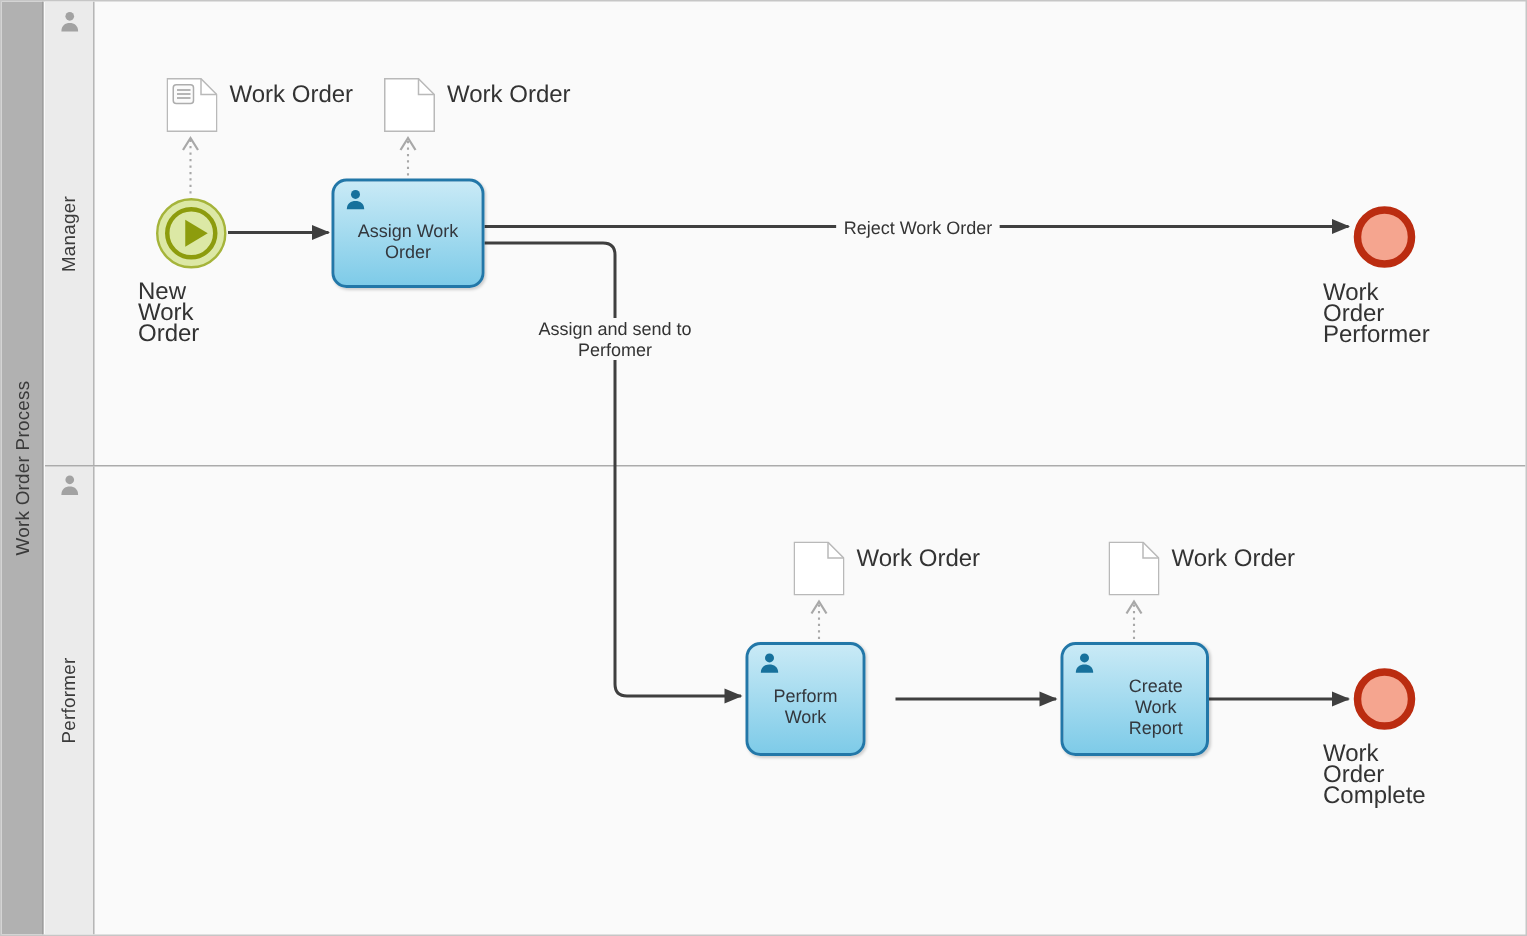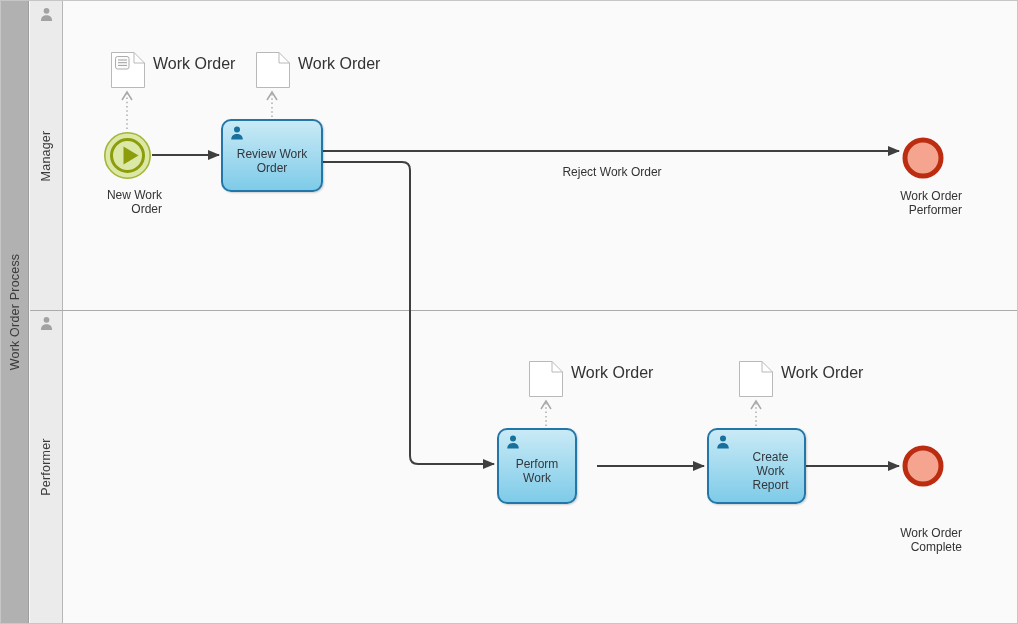--- a/index.html
+++ b/index.html
@@ -37,31 +37,30 @@
   .lane-divider{
     position:absolute;left:29px;top:309px;width:987px;height:1px;background:#ababab;
   }
   .vlabel{
     position:absolute;left:50%;top:50%;
     transform:translate(-50%,-50%) rotate(-90deg);
     white-space:nowrap;font-size:12.5px;color:#3b3b3b;letter-spacing:.2px;
   }
   .lane-person{position:absolute;}
   .node-label{
-    position:absolute;font-size:12px;line-height:14px;color:var(--ink);
-    text-align:right;
+    position:absolute;font-size:16px;line-height:14px;color:var(--ink);
+    text-align:left;
   }
   .doc-label{
     position:absolute;font-size:16px;line-height:14px;color:var(--ink);white-space:nowrap;
   }
   .flow-label{
     position:absolute;font-size:12px;line-height:14px;color:var(--ink);
     background:var(--canvas);text-align:center;transform:translateX(-50%);
     padding:0 5px;
-    margin-top:20px;
   }
   .task{
     position:absolute;box-sizing:border-box;
     border:2px solid var(--task-border);border-radius:10px;
     background:linear-gradient(180deg,var(--task-top) 0%,var(--task-bottom) 100%);
     box-shadow:1px 1px 2px rgba(0,0,0,.18);
     display:flex;align-items:center;justify-content:center;
   }
   .task .label{
     font-size:12px;line-height:14px;color:#33373d;text-align:center;margin-top:10px;
@@ -129,20 +128,21 @@
     </g>
     <g>
       <path d="M545 425 L545 400" fill="none" stroke="#a8a8a8" stroke-width="1.4" stroke-dasharray="1.5 2.8" marker-end="url(#chevronOpen)"></path>
     </g>
     <g>
       <path d="M755 425 L755 400" fill="none" stroke="#a8a8a8" stroke-width="1.4" stroke-dasharray="1.5 2.8" marker-end="url(#chevronOpen)"></path>
     </g>
   </svg>
 
   <div class="flow-label" style="left:611px;top:144px;white-space:nowrap;">Reject Work Order</div>
+  <div class="flow-label" style="left:409px;top:211px;width:110px;">Assign and send to Perfomer</div>
 
   <svg class="shape" style="left:102px;top:130px;" width="49" height="49" viewBox="-24.5 -24.5 49 49">
     <circle cx="0" cy="0" r="22.7" fill="#dce8a5" stroke="#a5b43a" stroke-width="1.6"></circle>
     <circle cx="0" cy="0" r="16" fill="none" stroke="#8d9c0d" stroke-width="3"></circle>
     <path d="M-4 -9 L11 0 L-4 9 Z" fill="#8d9c0d"></path>
   </svg>
   <div class="node-label" style="left:91px;top:187px;width:70px;">New Work Order</div>
 
   <svg class="shape" style="left:110px;top:51px;" width="34" height="36" viewBox="0 0 34 36">
     <path d="M0.5 0.5 L23 0.5 L33.5 11 L33.5 35.5 L0.5 35.5 Z" fill="#ffffff" stroke="#b9b9b9"></path>
@@ -168,21 +168,21 @@
     <path d="M0.5 0.5 L23 0.5 L33.5 11 L33.5 35.5 L0.5 35.5 Z" fill="#ffffff" stroke="#b9b9b9"></path>
     <path d="M23 0.5 L23 11 L33.5 11" fill="none" stroke="#b9b9b9"></path>
   </svg>
   <div class="doc-label" style="left:780px;top:365px;">Work Order</div>
 
   <div class="task" style="left:220px;top:118px;width:102px;height:73px;">
     <svg class="person" width="14" height="14" viewBox="0 0 14 14">
       <circle cx="7" cy="3.6" r="3" fill="#17719c"></circle>
       <path d="M1.2 13.5 C1.2 9.6 4 8 7 8 C10 8 12.8 9.6 12.8 13.5 Z" fill="#17719c"></path>
     </svg>
-    <div class="label" style="max-width:82px;">Review Work Order</div>
+    <div class="label" style="max-width:82px;">Assign Work Order</div>
   </div>
 
   <div class="task" style="left:496px;top:427px;width:80px;height:76px;">
     <svg class="person" width="14" height="14" viewBox="0 0 14 14">
       <circle cx="7" cy="3.6" r="3" fill="#17719c"></circle>
       <path d="M1.2 13.5 C1.2 9.6 4 8 7 8 C10 8 12.8 9.6 12.8 13.5 Z" fill="#17719c"></path>
     </svg>
     <div class="label" style="max-width:64px;">Perform Work</div>
   </div>
 
@@ -195,15 +195,15 @@
   </div>
 
   <svg class="shape" style="left:899px;top:134px;" width="46" height="46" viewBox="0 0 46 46">
     <circle cx="23" cy="23" r="18" fill="#f5a58f" stroke="#bb2c10" stroke-width="5"></circle>
   </svg>
   <div class="node-label" style="left:881px;top:188px;width:80px;">Work Order Performer</div>
 
   <svg class="shape" style="left:899px;top:442px;" width="46" height="46" viewBox="0 0 46 46">
     <circle cx="23" cy="23" r="18" fill="#f5a58f" stroke="#bb2c10" stroke-width="5"></circle>
   </svg>
-  <div class="node-label" style="left:881px;top:495px;width:80px;margin-top:30px;">Work Order Complete</div>
+  <div class="node-label" style="left:881px;top:495px;width:80px;">Work Order Complete</div>
 
 </div>
 
 </body></html>

